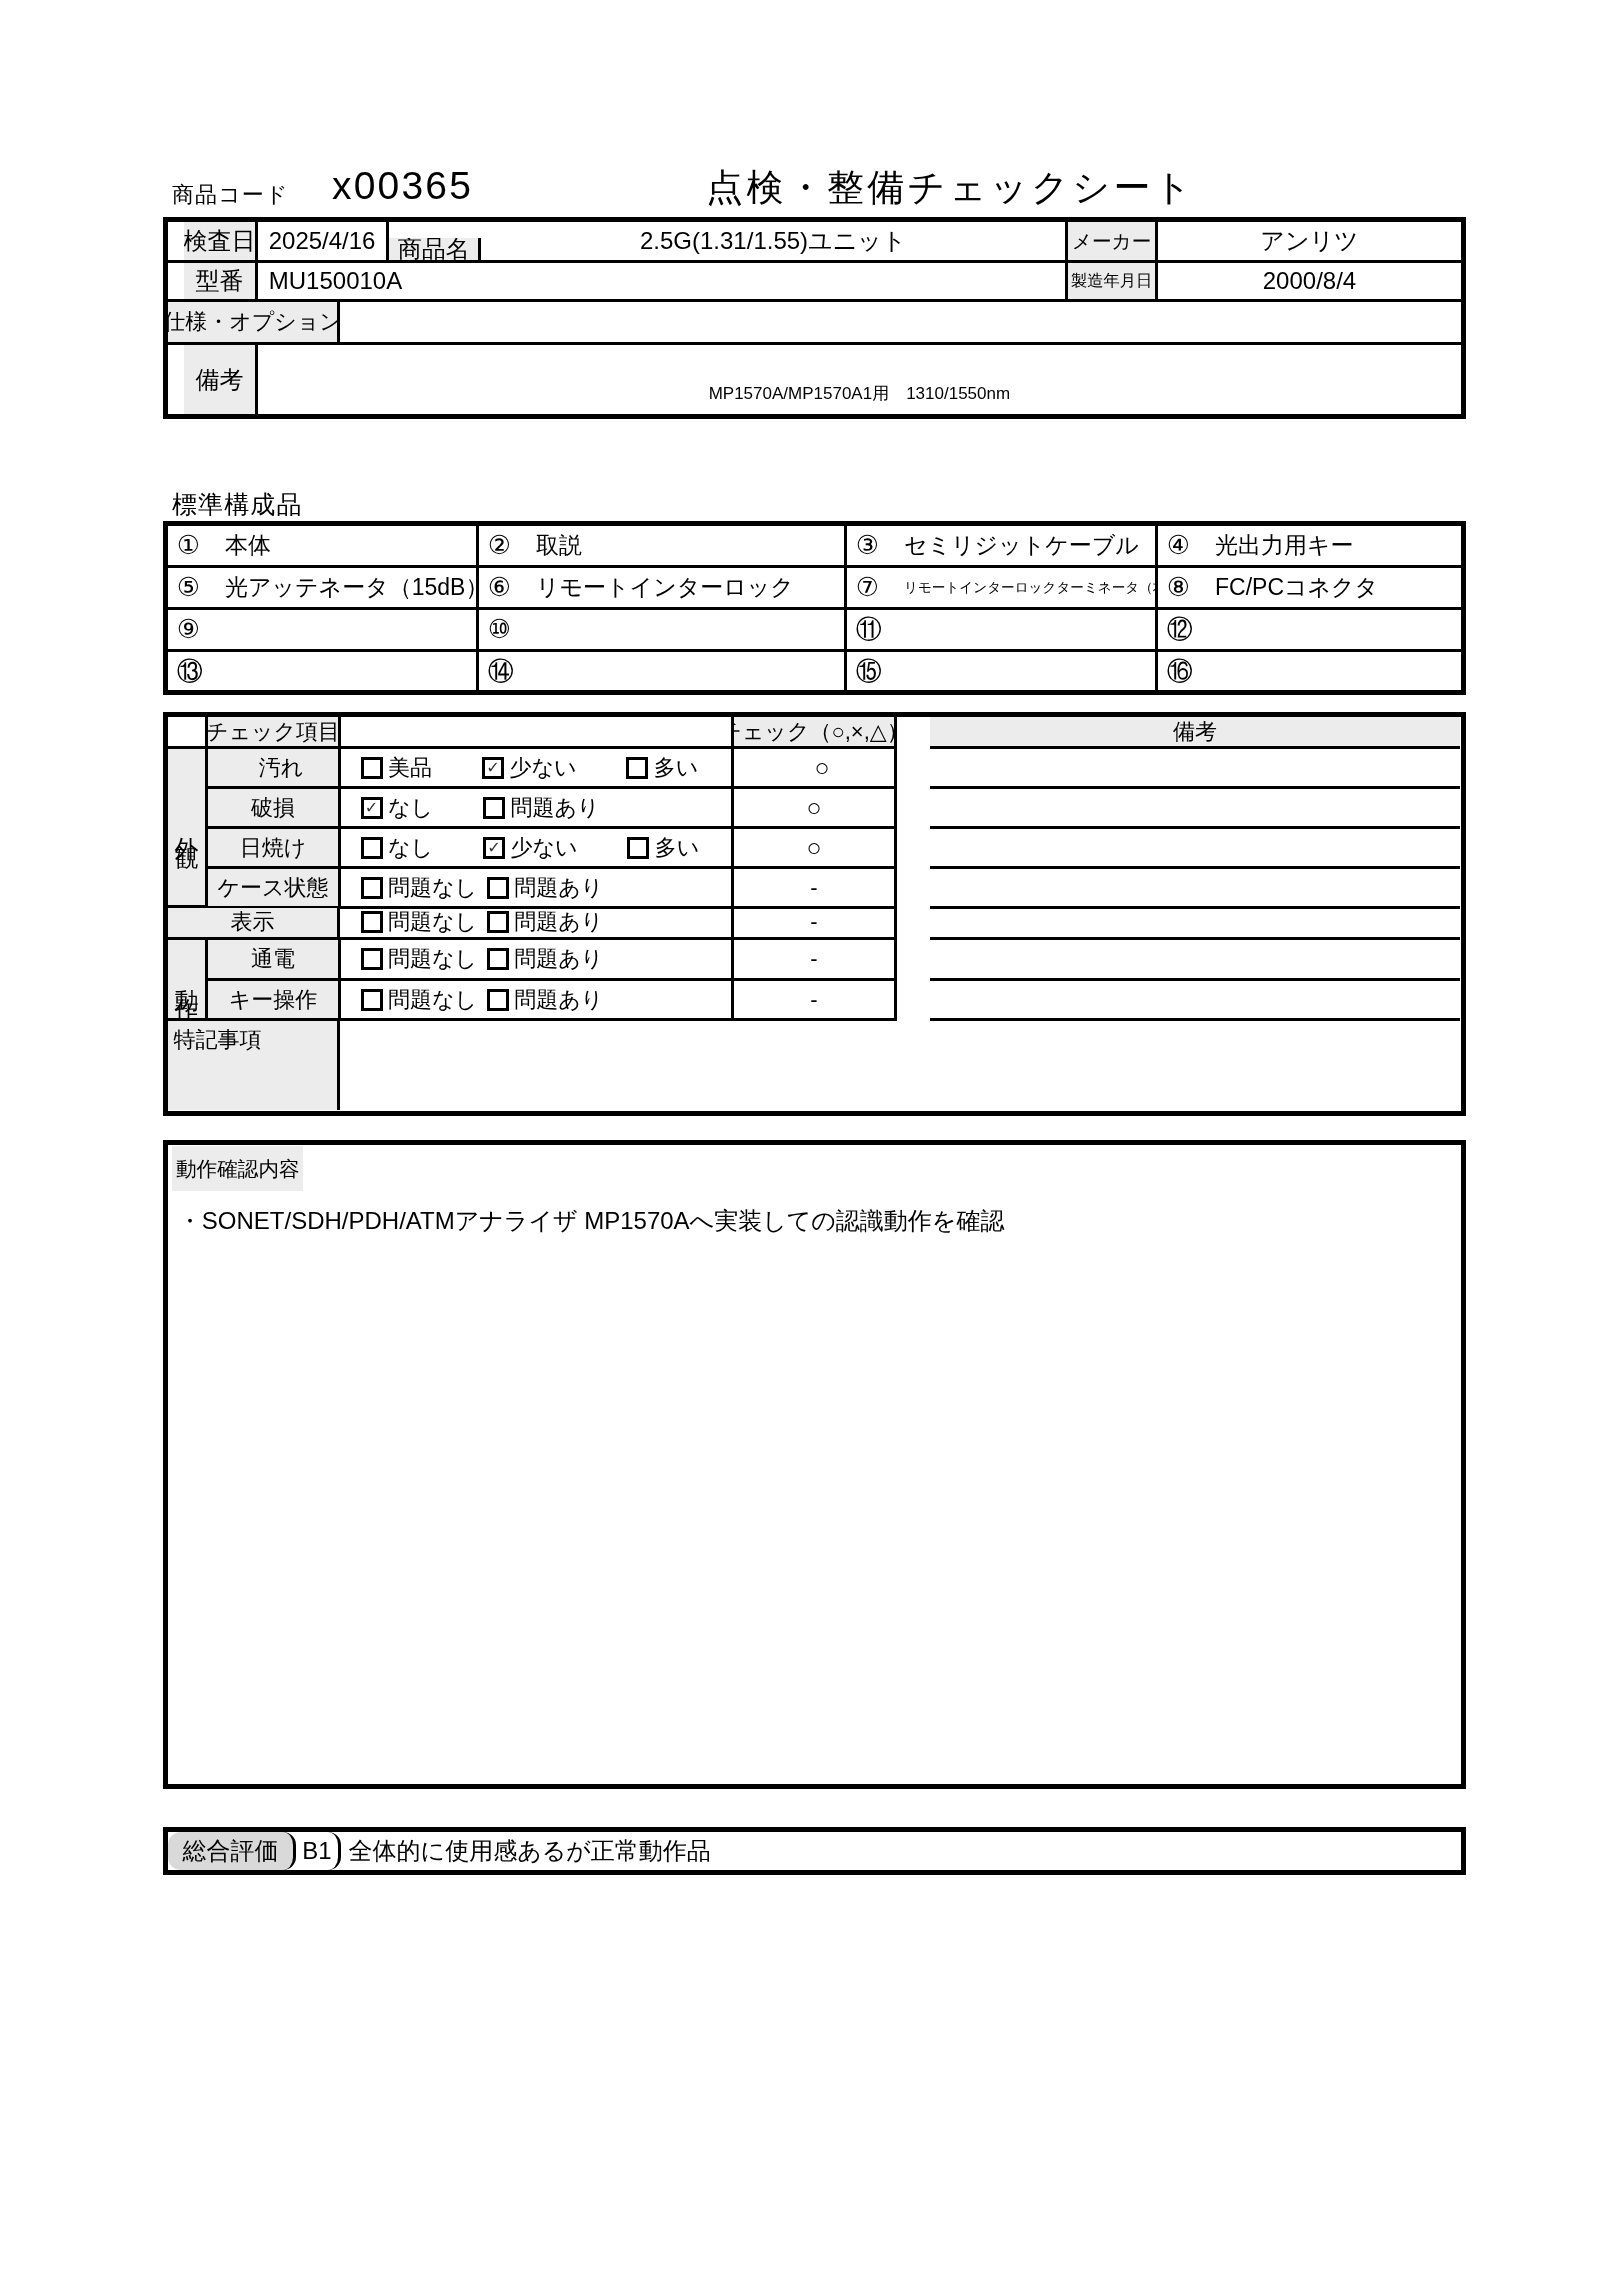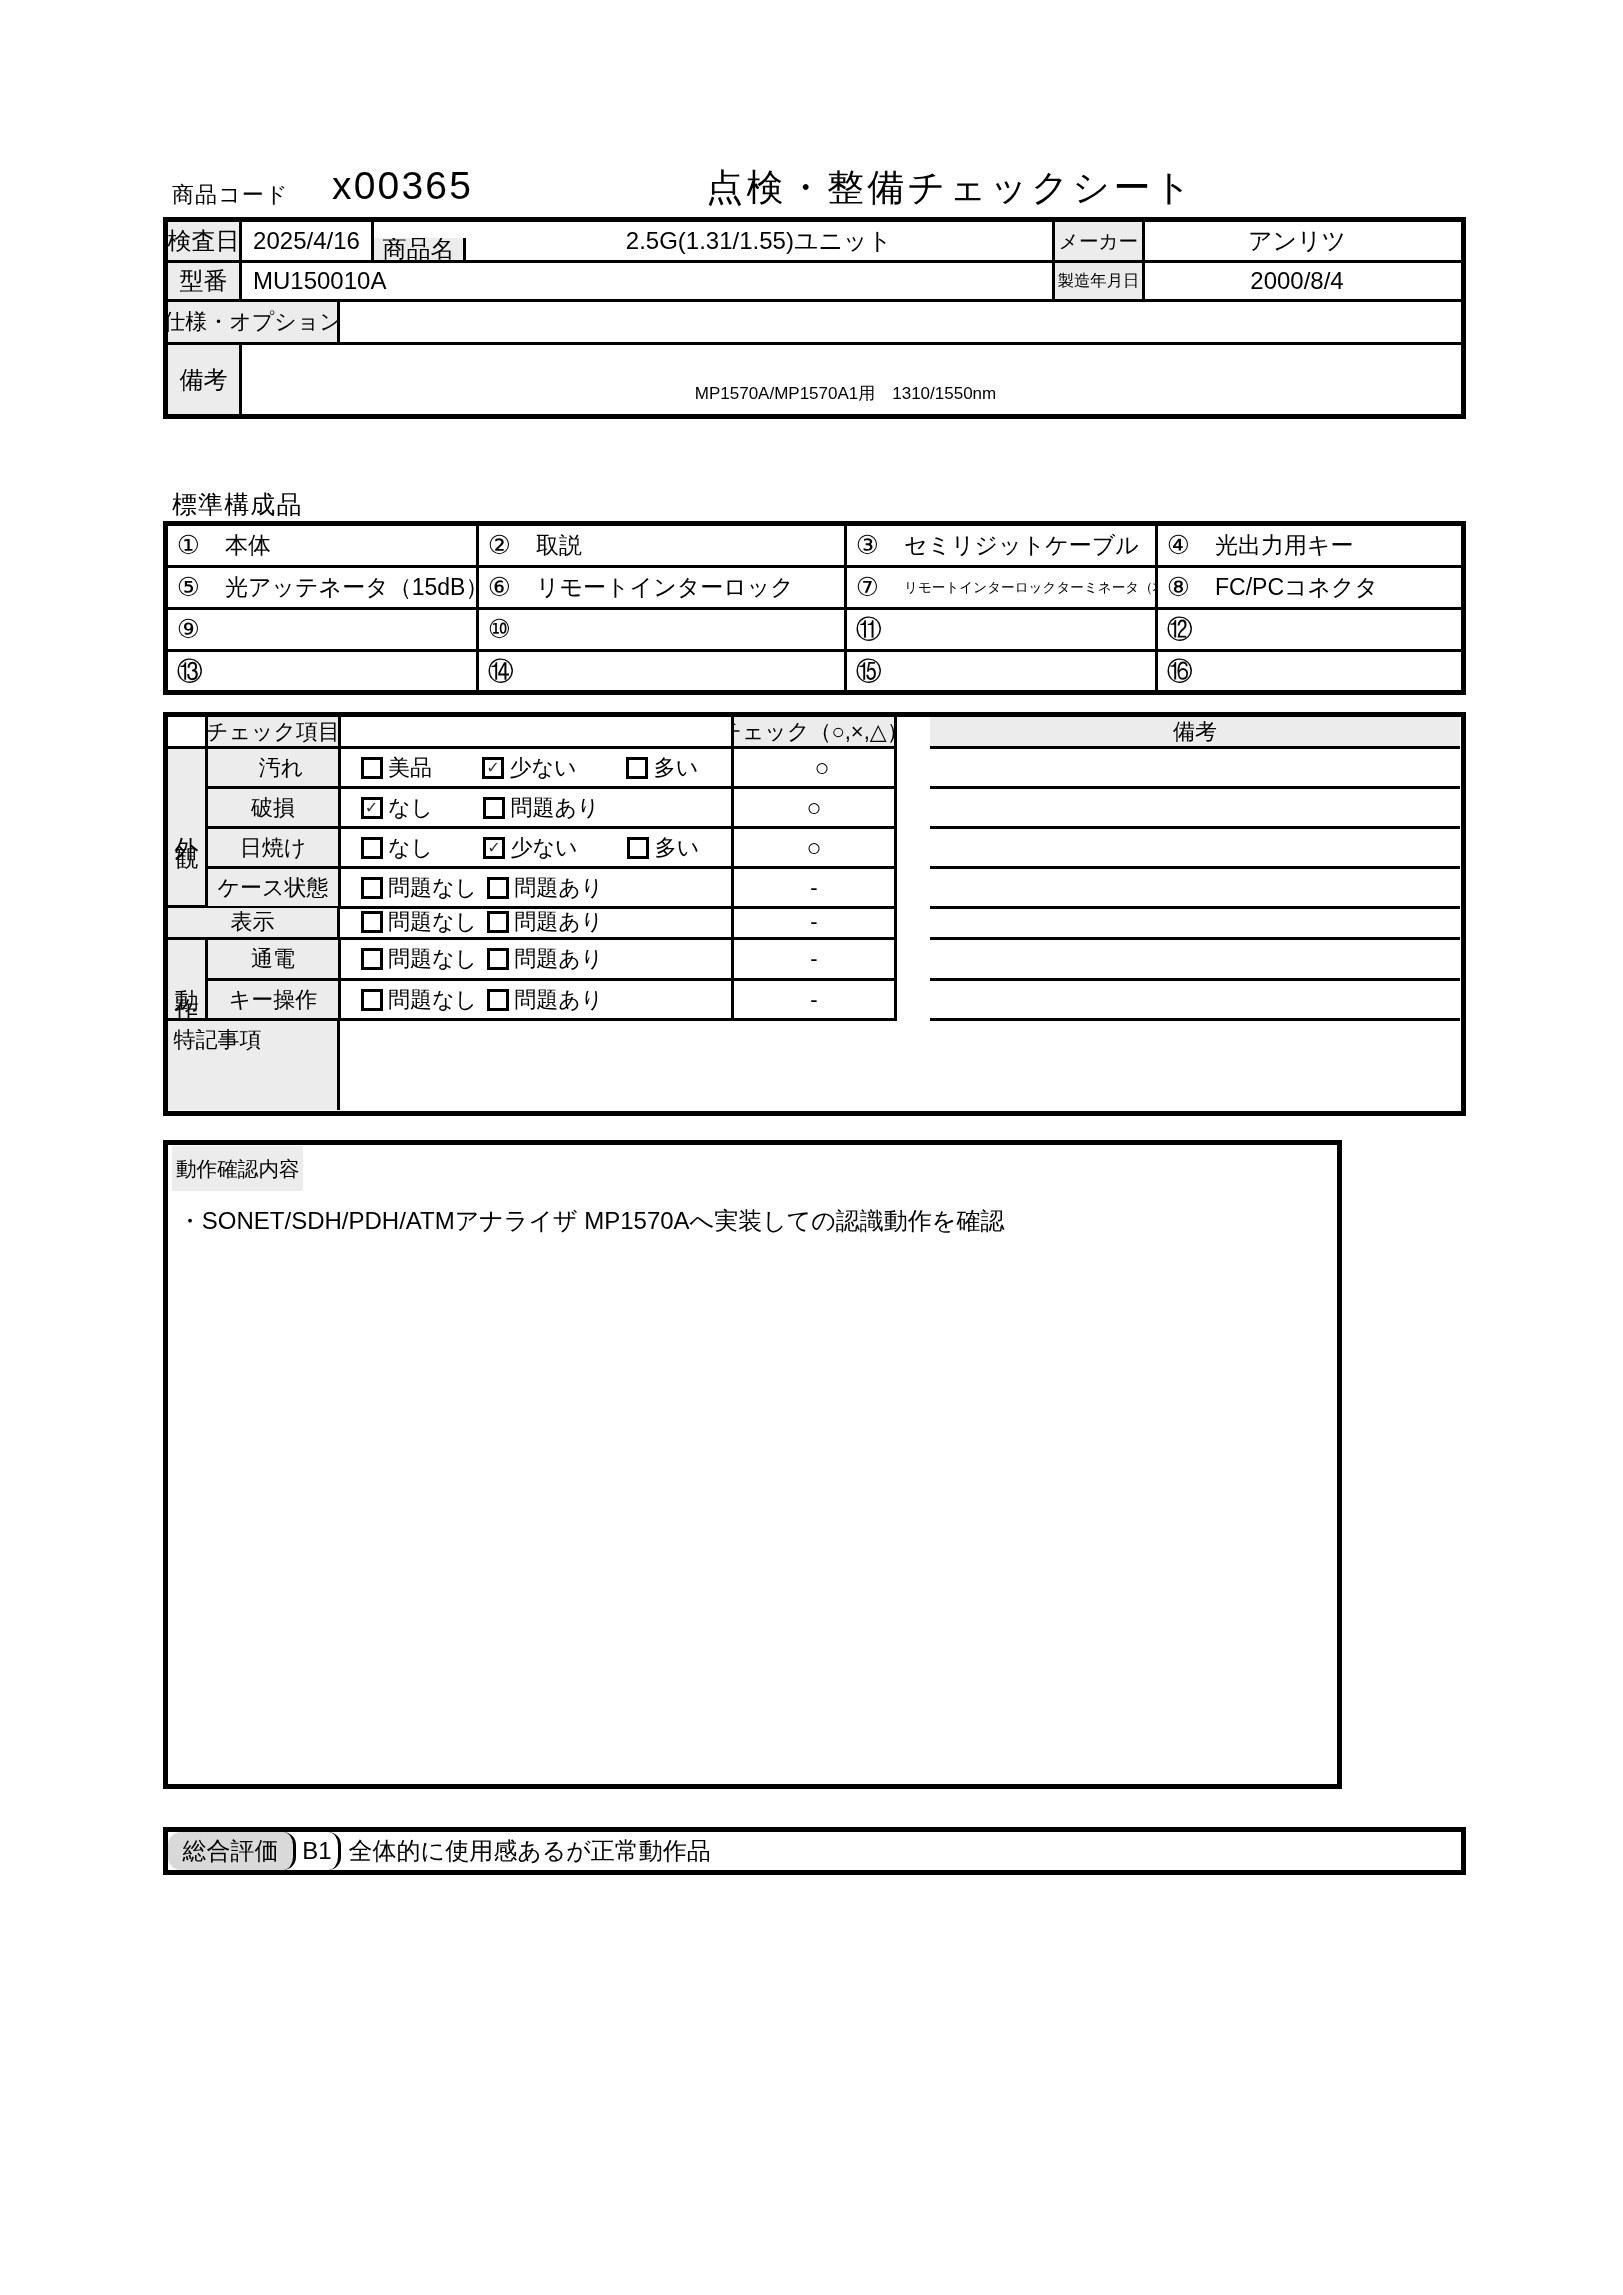--- a/index.html
+++ b/index.html
@@ -21,21 +21,21 @@
   .c:last-child{border-right:none;}
   .g{background:#ececec;}
   .left{justify-content:flex-start;padding-left:11px;}
   .fs30{font-size:16.3px;} .fs34{font-size:18.5px;} .fs36{font-size:19.6px;}
   .fs40{font-size:22px;} .fs42{font-size:17px;margin-top:28px;}
 
   
   .t1{left:163px;top:217px;width:1303px;}
   .t1 .r1{height:38px;} .t1 .r2{height:36px;} .t1 .r3{height:40px;}
   .t1 .r4{height:39px;} .t1 .r5{height:69px;}
-  .w157{width:74px;} .w243{width:132px;} .w170{width:92px;margin-top:16px;} .w1085{width:589px;}
+  .w157{width:74px;margin-left:16px;} .w243{width:132px;} .w170{width:92px;margin-top:16px;} .w1085{width:589px;}
   .w165{width:90px;} .w560{width:304px;} .w1498{width:813px;} .w317{width:172px;}
   .w2063{width:1120px;} .w758{width:412px;} .w247{width:134px;} .w245{width:133px;}
   .w250{width:136px;} .w164{width:89px;} .w394{width:214px;} .w2223{width:1207px;}
 
   
   .sec-components{position:absolute;left:172px;top:488px;font-size:25px;letter-spacing:1.1px;}
   .t2{left:163px;top:521px;width:1303px;}
   .t2 .row{height:39px;}
   .t2 .row:last-child{height:38px;}
   .w573{width:311px;} .w677{width:368px;} .w572{width:311px;} .w558{width:303px;}
@@ -62,21 +62,21 @@
   .vert{writing-mode:vertical-rl;text-orientation:upright;letter-spacing:8.7px;font-size:24px;}
   .opts{justify-content:flex-start;padding-left:20.6px;gap:50px;}
   .opts.tight{gap:9.8px;}
   .opt{display:flex;align-items:center;gap:5.4px;font-size:22px;}
   .cb{width:22px;height:22px;border:3.3px solid #000;box-sizing:border-box;display:flex;
       align-items:center;justify-content:center;font-size:16.3px;color:#333;background:#fff;flex:0 0 auto;}
   .mark{font-size:25px;}
   .snlab{align-items:flex-start;justify-content:flex-start;padding:4.3px 0 0 5.4px;}
 
   
-  .t4{left:163px;top:1140px;width:1179px;height:649px;}
+  .t4{left:163px;top:1140px;width:1303px;height:649px;}
   .t4-label{position:absolute;left:4.3px;top:1.1px;width:131px;height:45px;background:#ececec;
             display:flex;align-items:center;justify-content:center;font-size:20.6px;}
   .t4-note{position:absolute;left:9.8px;top:60px;font-size:24px;}
 
   
   .t5{left:163px;top:1827px;width:1303px;height:48px;display:flex;}
   .t5 .c{font-size:24px;border-radius:13px;}
   .w235{width:128px;} .w82{width:45px;}
   .t5 .lab-dark{background:#d9d9d9;}
   .t5 .comment{flex:1;justify-content:flex-start;padding-left:7.6px;}

